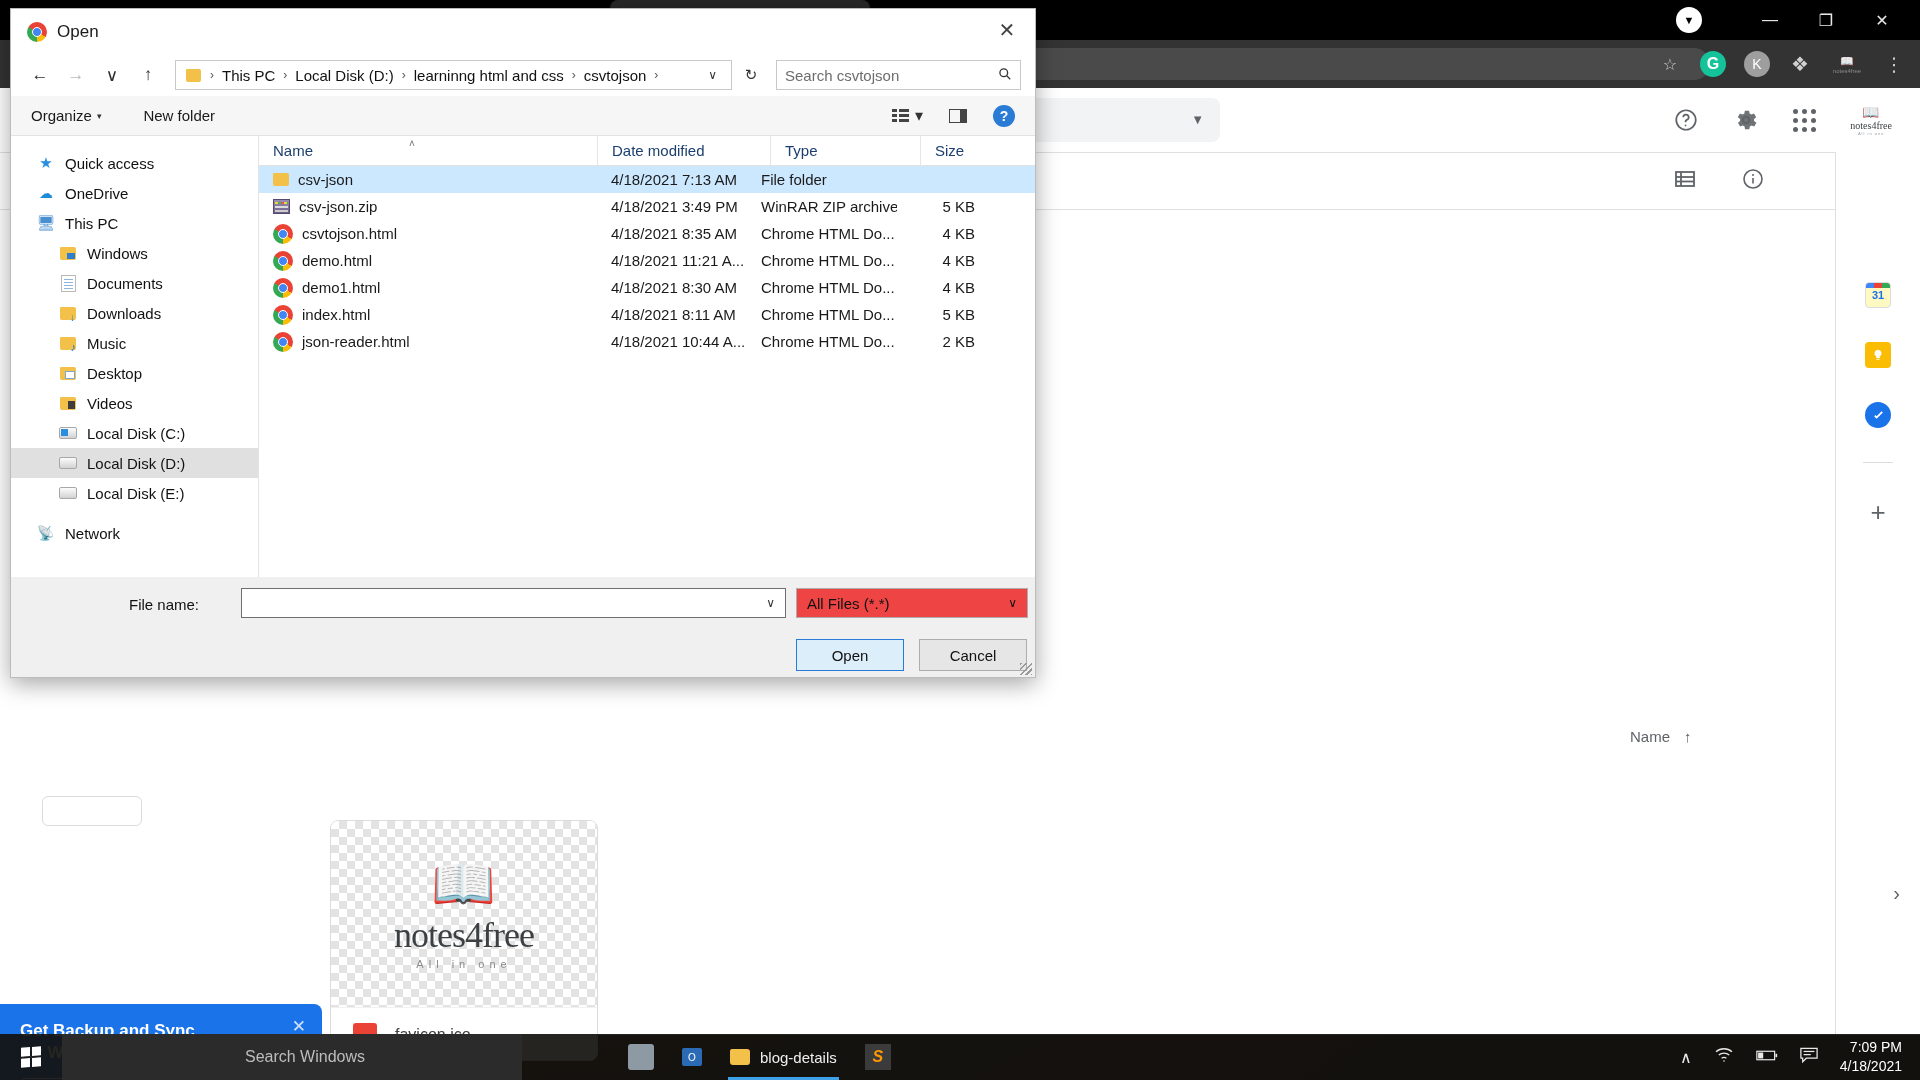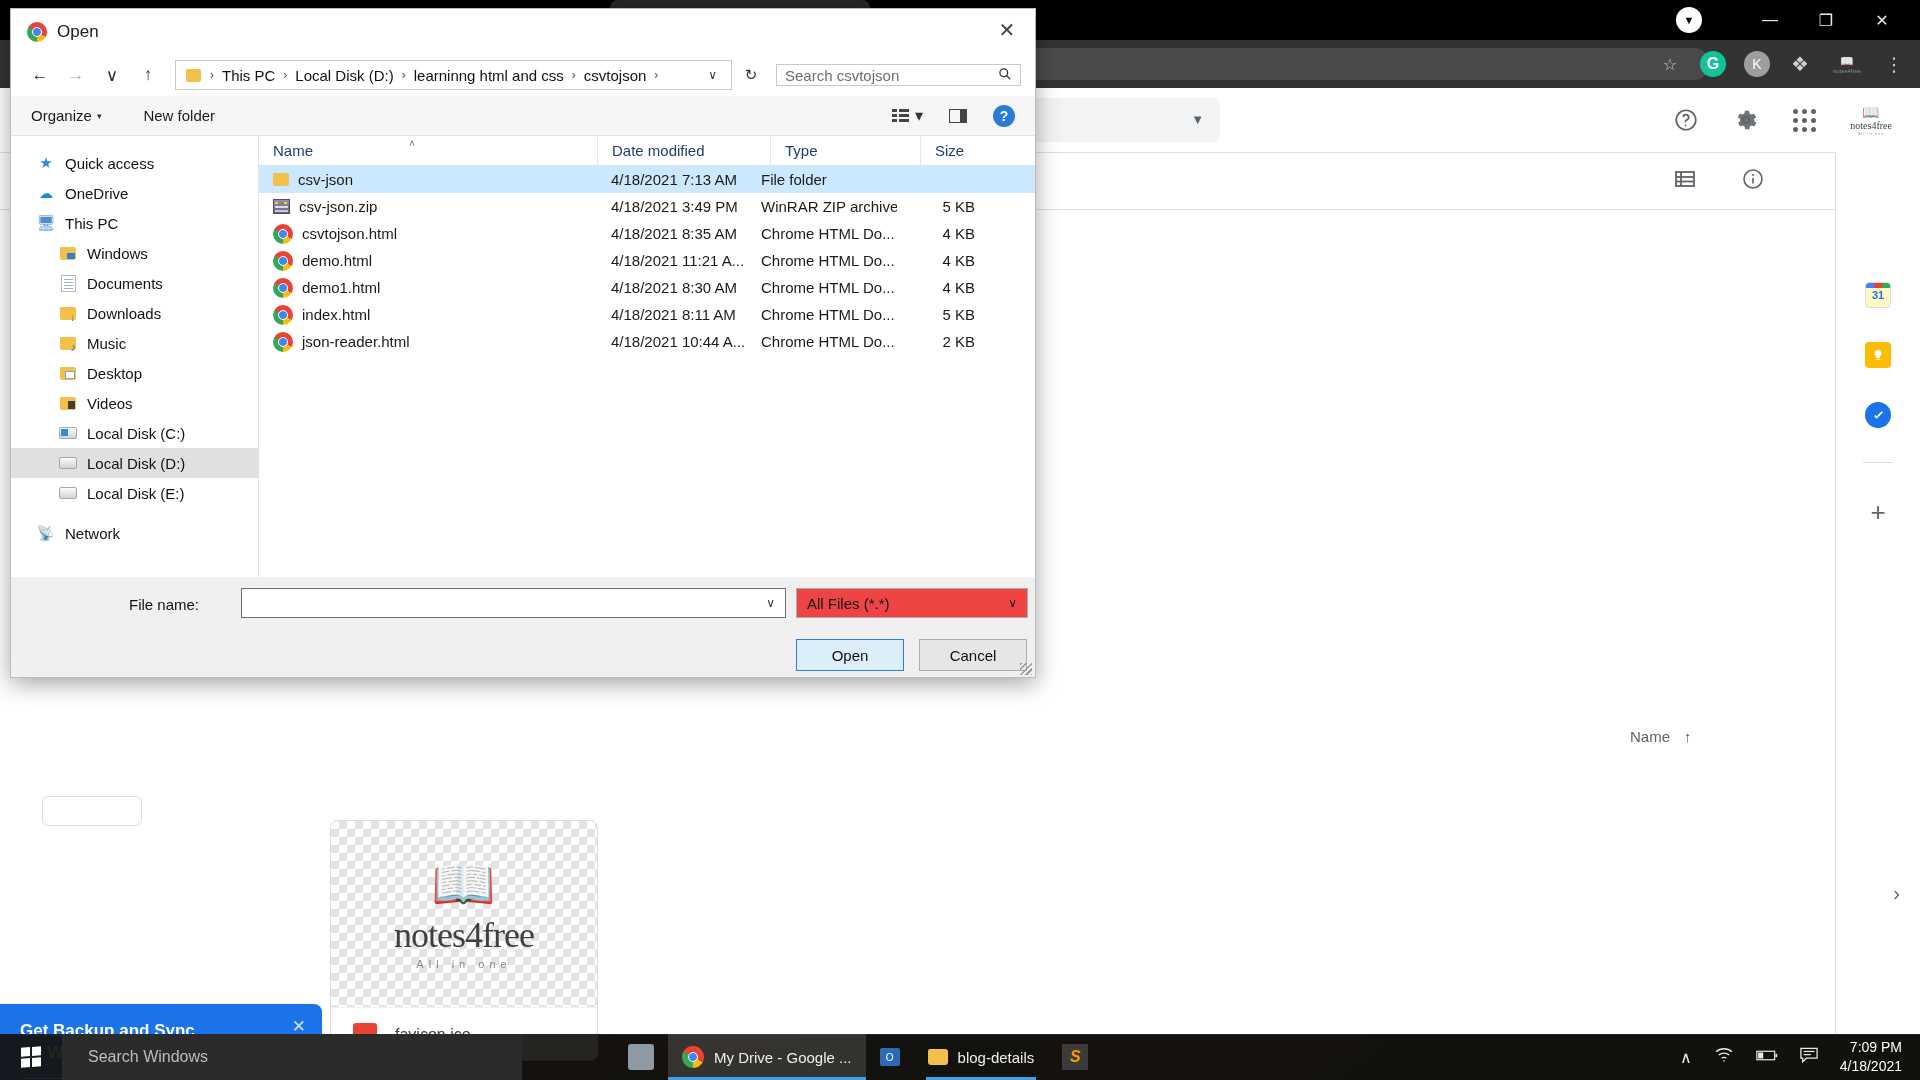--- a/index.html
+++ b/index.html
@@ -117,21 +117,21 @@
   .backup h3 { font-size: 17px; font-weight: bold; line-height: 1.3; width: 200px; }
   .backup-close { position: absolute; right: 16px; top: 12px; font-size: 17px; color: #cfe0fb; }
   .backup-actions { display: flex; align-items: center; gap: 22px; margin-top: 14px; }
   .dl-btn { border: 1px solid #fff; border-radius: 5px; padding: 7px 18px; font-size: 15px; font-weight: bold; color: #fff; }
 
   
   .taskbar { position: absolute; left: 0; bottom: 0; width: 1920px; height: 46px; background: rgba(20,17,14,0.92); display: flex; align-items: center; }
   .start { width: 62px; height: 46px; display: flex; align-items: center; justify-content: center; }
   .win-logo { display: grid; grid-template-columns: 9px 9px; grid-template-rows: 9px 9px; gap: 2px; transform: skewY(-4deg); }
   .win-logo i { background: #fff; display: block; }
-  .tb-search { width: 460px; height: 46px; background: #2b2b2b; display: flex; align-items: center; padding-left: 26px; color: #bdbdbd; font-size: 16px; }
+  .tb-search { width: 460px; height: 46px; background: #2b2b2b; display: flex; align-items: center; padding-left: 26px; color: #bdbdbd; font-size: 16px; justify-content: center; }
   .tb-items { display: flex; align-items: center; height: 46px; margin-left: 92px; }
   .tb-item { height: 46px; display: flex; align-items: center; gap: 10px; padding: 0 14px; position: relative; color: #efefef; font-size: 15px; }
   .tb-item.active { background: rgba(255,255,255,0.14); }
   .tb-item.active:after { content:''; position: absolute; left: 0; bottom: 0; width: 100%; height: 3px; background: #3ea0e6; }
   .tb-item.open:after { content:''; position: absolute; left: 12px; bottom: 0; width: calc(100% - 24px); height: 3px; background: #3ea0e6; }
   .chrome-ball { width: 22px; height: 22px; border-radius: 50%;
     background: conic-gradient(#ea4335 0 33%, #fbbc05 33% 50%, #34a853 50% 83%, #ea4335 83% 100%);
     position: relative; }
   .chrome-ball:after { content:''; position: absolute; left: 6px; top: 6px; width: 10px; height: 10px; border-radius: 50%; background: #4285f4; border: 1px solid #fff; box-sizing: border-box; }
   .folder-ico { width: 20px; height: 16px; background: #f3c04a; border-radius: 2px 3px 3px 3px; }
@@ -157,21 +157,21 @@
 
   .dlg-nav { height: 42px; display: flex; align-items: center; padding: 0 14px; gap: 6px; background: #fff; }
   .nav-btn { width: 30px; height: 30px; display: flex; align-items: center; justify-content: center; font-size: 17px; color: #2c2c2c; }
   .nav-btn.dim { color: #b6b6b6; }
   .crumbs { flex: 1; height: 30px; border: 1px solid #c9c9c9; background: #fff; display: flex; align-items: center; padding: 0 6px; gap: 3px; margin-left: 6px; }
   .crumb-folder { width: 15px; height: 13px; background: #f3c04a; border-radius: 1px 2px 2px 2px; margin: 0 3px 0 4px; }
   .crumb { font-size: 15px; color: #111; padding: 0 2px; }
   .crumb-sep { color: #555; font-size: 12px; padding: 0 3px; }
   .crumbs-caret { margin-left: auto; color: #333; font-size: 12px; padding-right: 8px; }
   .refresh { width: 26px; height: 30px; display: flex; align-items: center; justify-content: center; color: #333; font-size: 15px; }
-  .dlg-search { width: 245px; height: 22px; border: 1px solid #c9c9c9; background: #fff; display: flex; align-items: center; padding: 0 8px; margin-left: 6px; }
+  .dlg-search { width: 245px; height: 30px; border: 1px solid #c9c9c9; background: #fff; display: flex; align-items: center; padding: 0 8px; margin-left: 6px; }
   .dlg-search span { font-size: 15px; color: #6d6d6d; }
   .dlg-search .mag { margin-left: auto; color: #333; font-size: 13px; }
 
   .dlg-cmdbar { height: 40px; background: #f6f6f6; border-bottom: 1px solid #e2e2e2; display: flex; align-items: center; padding: 0 20px; gap: 42px; }
   .cmd { font-size: 15px; color: #1a1a1a; display: flex; align-items: center; gap: 5px; }
   .cmd .car { font-size: 9px; color: #333; }
   .cmdbar-right { margin-left: auto; display: flex; align-items: center; gap: 26px; }
   .view-btn { display: flex; align-items: center; gap: 6px; color: #333; }
   .view-lines { display: grid; grid-template-columns: 5px 10px; grid-template-rows: 3px 3px 3px; gap: 2px; }
   .view-lines i { background: #444; display: block; }
@@ -385,24 +385,20 @@
           <i></i>
           <i></i>
         </span>
     </div>
     <div class="tb-search">
       <span>Search Windows</span>
     </div>
     <div class="tb-items">
       <div class="tb-item">
         <span class="mono-ico"></span>
-      </div>
-      <div class="tb-item active">
-        <span class="chrome-ball"></span>
-        <span>My Drive - Google ...</span>
       </div>
       <div class="tb-item">
         <span class="outlook-ico">O</span>
       </div>
       <div class="tb-item open">
         <span class="folder-ico"></span>
         <span>blog-details</span>
       </div>
       <div class="tb-item">
         <span class="sublime-ico">S</span>

